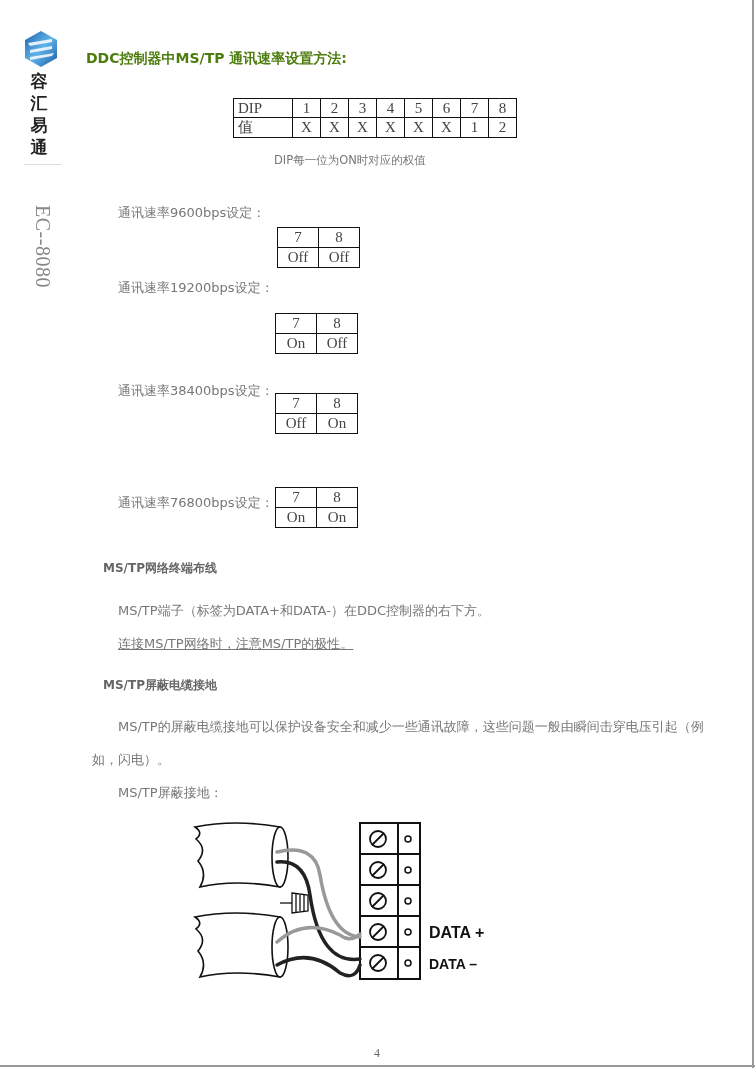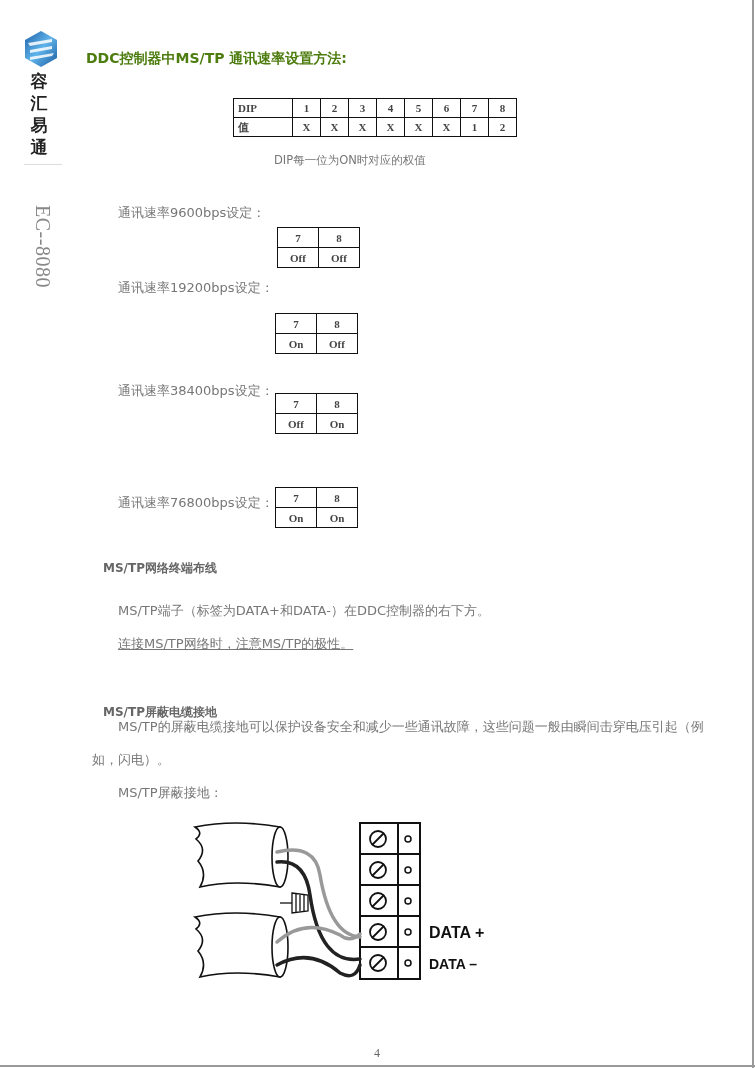--- a/index.html
+++ b/index.html
@@ -15,21 +15,21 @@
   .sidebar-rule { position: absolute; left: 24px; top: 164px; width: 38px; height: 1px; background: #ddd; }
   .model { position: absolute; left: 40px; top: 205px; transform-origin: 0 0; transform: rotate(90deg) translate(0, -14px);
            font-family: "Liberation Serif", "DejaVu Serif", serif; font-size: 20px; color: #888; letter-spacing: 0.5px; white-space: nowrap; }
 
   .h-title { position: absolute; left: 86px; top: 50px; font-size: 14px; font-weight: bold; color: #4d7c0f; }
   .h-sec { position: absolute; left: 92px; font-size: 12px; font-weight: bold; color: #666; margin-left: 11px; }
   .para { position: absolute; font-size: 13px; color: #777; white-space: nowrap; }
   .caption { position: absolute; left: 274px; top: 153px; font-size: 11.5px; font-weight: normal; color: #777; }
 
   table.grid { position: absolute; border-collapse: collapse; font-family: "Liberation Serif", "DejaVu Serif", serif;
-               font-size: 11px; color: #444; font-weight: bold; }
+               font-size: 15px; color: #444; }
   table.grid td { border: 1.5px solid #111; padding: 0; height: 18px; text-align: center; }
   table.dip td { width: 27px; }
   table.dip td.first { width: 54px; text-align: left; padding-left: 4px; }
   table.bits td { width: 40px; height: 19px; }
 
   .wiring { position: absolute; left: 180px; top: 815px; }
   .page-num { position: absolute; left: 374px; top: 1046px; font-family: "Liberation Serif", serif; font-size: 12px; color: #666; }
 </style>
 </head>
 <body>
@@ -144,21 +144,21 @@
     <td>On</td>
     <td>On</td>
   </tr>
 </tbody>
   </table>
 
 <div class="h-sec" style="top:560px;">MS/TP网络终端布线</div>
 <div class="para" style="left:118px; top:602px;">MS/TP端子（标签为DATA+和DATA-）在DDC控制器的右下方。</div>
 <div class="para" style="left:118px; top:635px;text-decoration:underline;">连接MS/TP网络时，注意MS/TP的极性。</div>
 
-<div class="h-sec" style="top:704px;text-align:right;">MS/TP屏蔽电缆接地</div>
+<div class="h-sec" style="top:677px;text-align:right;">MS/TP屏蔽电缆接地</div>
 <div class="para" style="left:118px; top:718px;">MS/TP的屏蔽电缆接地可以保护设备安全和减少一些通讯故障，这些问题一般由瞬间击穿电压引起（例</div>
 <div class="para" style="left:92px; top:751px;">如，闪电）。</div>
 <div class="para" style="left:118px; top:784px;">MS/TP屏蔽接地：</div>
 
 <div class="wiring">
   <svg width="330" height="175" viewBox="0 0 330 175">
 
     <g fill="#fff" stroke="#111" stroke-width="1.6">
       <path d="M15,12 Q55,4 100,12 L100,72 Q55,64 20,72 Q28,58 18,46 Q28,34 16,24 Q24,18 15,12 Z"></path>
       <ellipse cx="100" cy="42" rx="8" ry="30"></ellipse>

